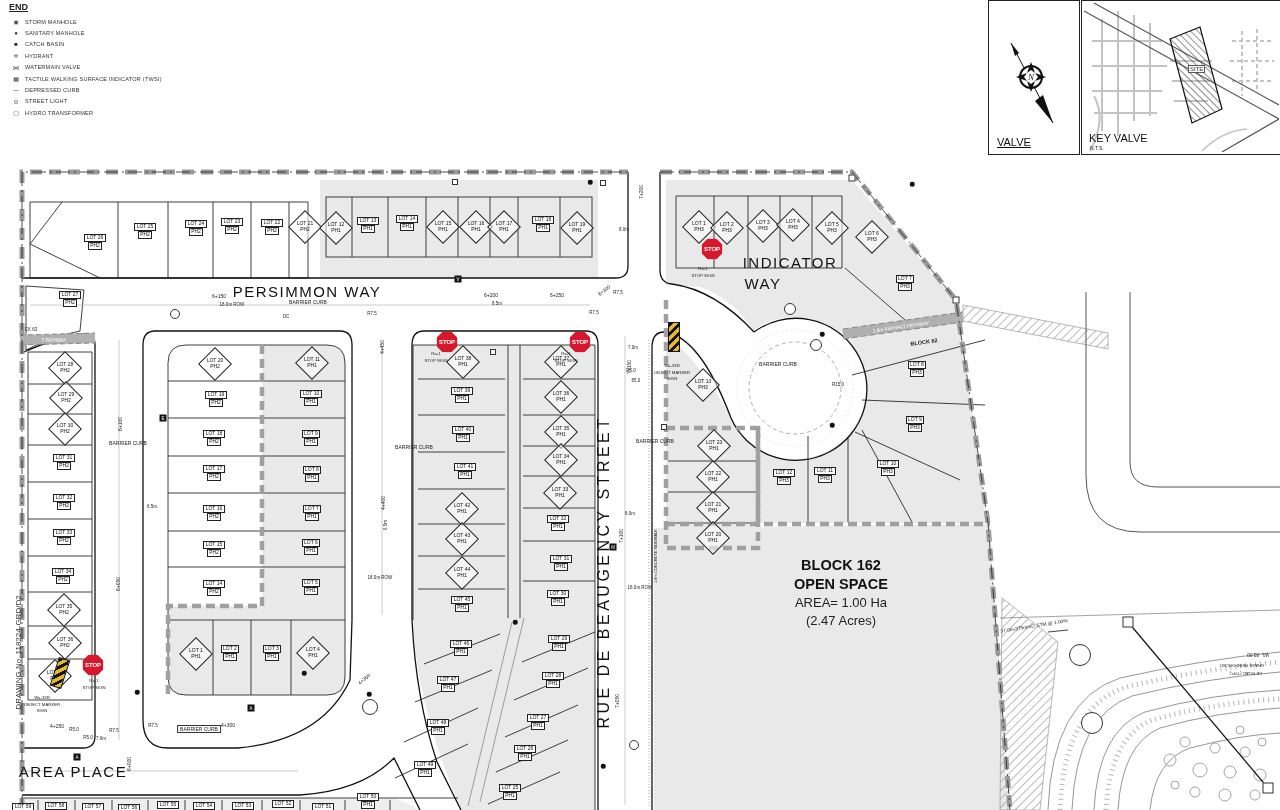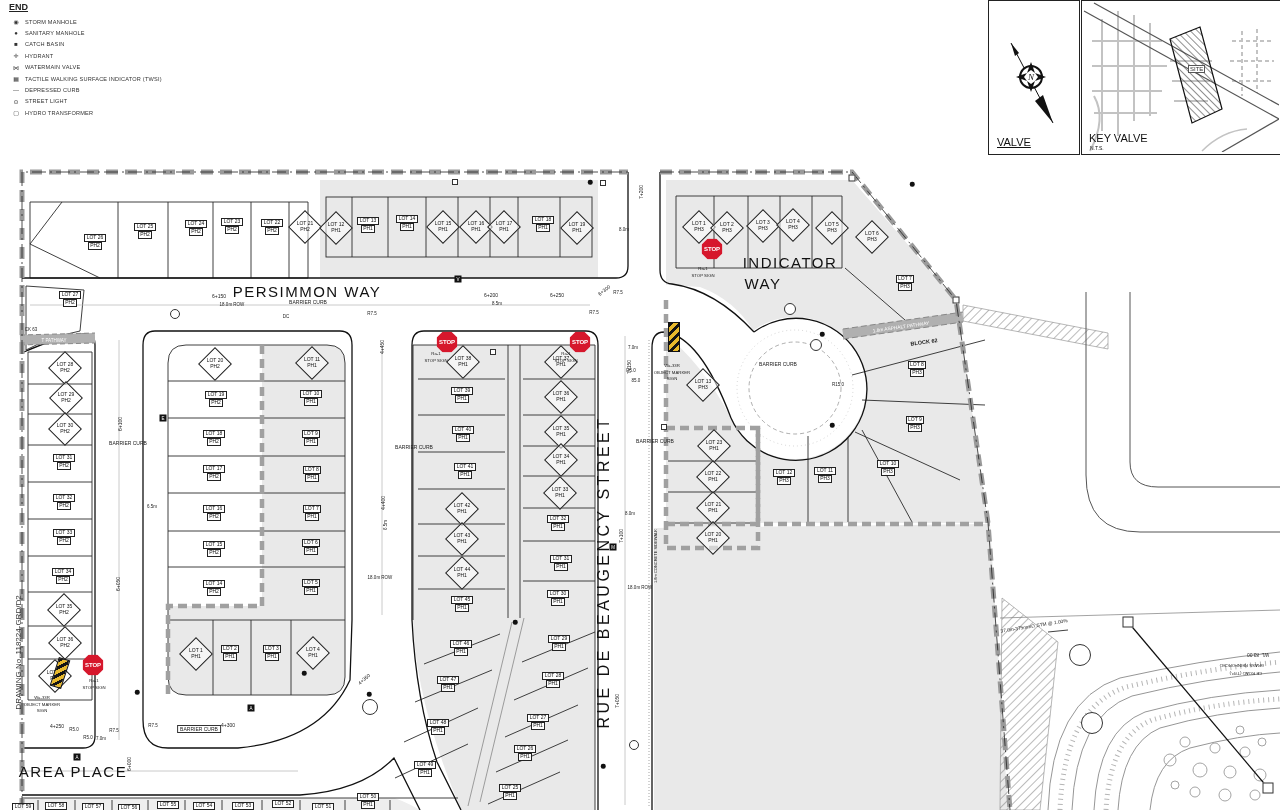--- a/index.html
+++ b/index.html
@@ -267,20 +267,26 @@
     </g>
     <polygon points="88,38 118,26 140,108 110,122" fill="url(#hatch2)" stroke="#111" stroke-width="1.2"></polygon>
   </svg>
   <span id="keyplan-site">SITE</span>
   <div id="keyplan-label">KEY VALVE</div>
   <div id="keyplan-scale">N.T.S.</div>
 </div>
 
 <div id="drawing-no">DRAWING No. 118224-GRD/D2</div>
 
+<div id="openspace">
+      <div class="t1">BLOCK 162</div>
+      <div class="t1">OPEN SPACE</div>
+      <div class="t2">AREA= 1.00 Ha</div>
+      <div class="t2">(2.47 Acres)</div>
+    </div>
 
 <div id="lots-layer">
       <div class="lot r" style="left: 95px; top: 242px;">
         <div class="ln">LOT 26</div>
         <div class="lp">PH2</div>
       </div>
       <div class="lot r" style="left: 145px; top: 231px;">
         <div class="ln">LOT 25</div>
         <div class="lp">PH2</div>
       </div>

